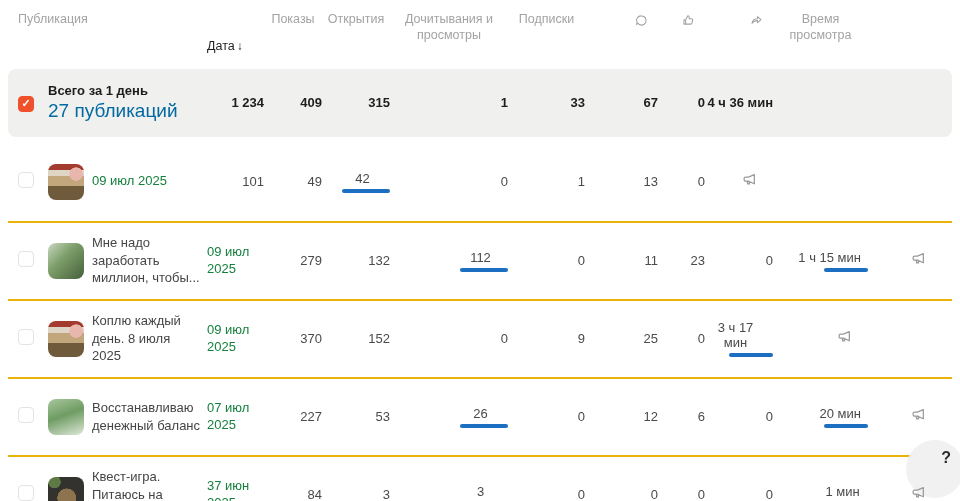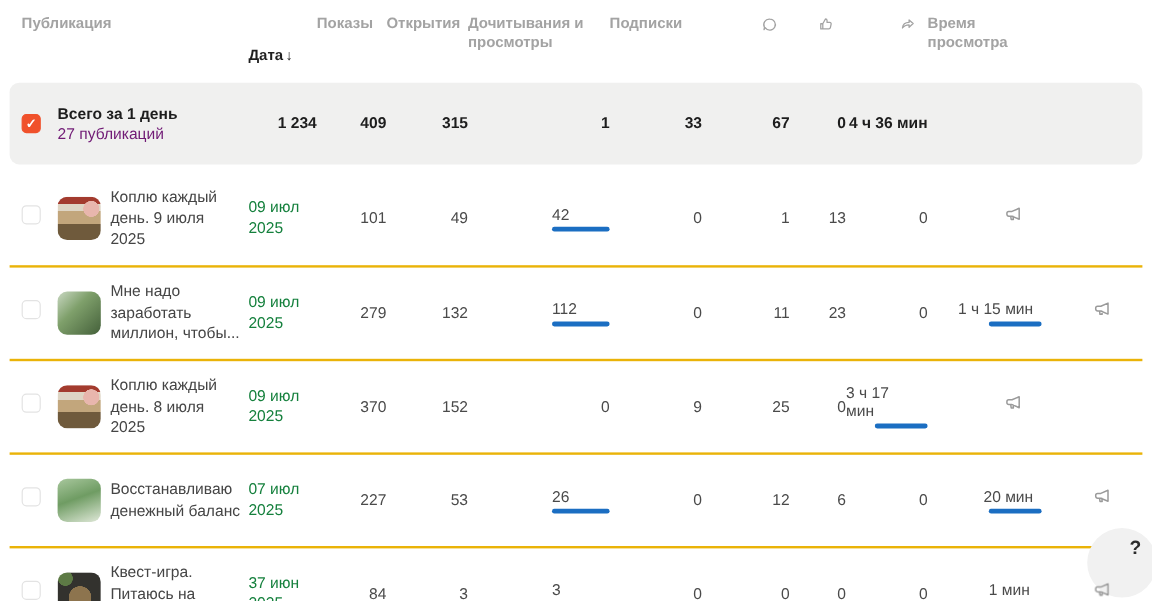--- a/index.html
+++ b/index.html
@@ -9,35 +9,35 @@
   .table { margin:0 8px; }
   .grid {
     display:grid;
     grid-template-columns:30px 44px 115px 57px 58px 68px 118px 77px 73px 47px 68px 95px 1fr;
     align-items:center;
     padding:0 10px;
   }
 
   
   .head { align-items:start; padding-top:12px; padding-bottom:14px; }
-  .hcell { font-size:12.5px; color:#a3a3a3; line-height:1.25;font-weight:bold; }
-  .hcell.right { text-align:left; }
+  .hcell { font-size:12.5px; color:#a3a3a3; line-height:1.25; }
+  .hcell.right { text-align:center; }
   .hcell.icon { text-align:right; padding-right:8px; }
   .hcell.icon svg { width:17px; height:17px; }
   .h-pub { grid-column:1 / span 3; }
   .h-date { color:#1f1f1f;margin-top:27px; }
   .sort-arrow { color:#1f1f1f; font-size:12px; margin-left:2px; }
 
   
   .summary {
     background:#f0f0ef; border-radius:8px; height:68px; margin-bottom:6px;
   }
   .summary .title-wrap { grid-column:2 / span 2; }
   .sum-title { font-size:13px; font-weight:700; color:#1d1d1d; line-height:1.3; }
-  .sum-sub { font-size:13px; color:#701a75; margin-top:0; }
+  .sum-sub { font-size:19px; color:#0369a1; margin-top:0; }
   .summary .num { font-weight:700; color:#1d1d1d; }
 
   
   .checkbox { width:16px; height:16px; border-radius:4px; display:inline-flex;
     align-items:center; justify-content:center; }
   .checkbox.unchecked { background:#fff; border:1px solid #e3e3e3; }
   .checkbox.checked { background:#f0512b; border:1px solid #f0512b;
     color:#fff; font-size:11px; font-weight:700; }
 
   
@@ -50,21 +50,21 @@
   .thumb-garden { background:linear-gradient(135deg,#c9d8c2 0%,#7fa06b 40%,#44603a 100%); }
   .thumb-plants { background:linear-gradient(160deg,#a8c79d 0%,#6f9c63 45%,#dfe8d8 100%); }
   .thumb-food { background:
     radial-gradient(circle at 18% 14%, #5d7a45 0 14%, rgba(0,0,0,0) 15%),
     radial-gradient(circle at 52% 58%, #8d744e 0 33%, #33322e 34% 100%); }
 
   .title { font-size:13px; line-height:1.35; color:#454545; padding-right:6px; cursor:pointer; }
   .date-cell { font-size:13px; line-height:1.3; color:#15803d; }
   .num { font-size:13px; color:#4a4a4a; text-align:right; }
 
-  .barred { display:inline-block; text-align:left; }
+  .barred { display:inline-block; text-align:center; }
   .barred .val { display:block; padding-right:7px; font-size:13px; }
   .bar { display:block; height:4px; border-radius:2px; background:#1b6ec2; margin-top:3px; margin-left:auto; }
   .bar.reads-bar { width:48px; }
   .bar.time-bar { width:44px; }
 
   .mega-cell { text-align:right; padding-right:12px; position:relative; z-index:2; }
   .mega-cell svg { width:20px; height:20px; cursor:pointer; }
 
   
   .help-btn { position:fixed; right:-4px; bottom:3px; width:58px; height:58px;
@@ -119,21 +119,20 @@
     <div class="num">4 ч 36 мин</div>
     <div></div>
   </div>
 
   <div>
   <div class="grid row">
     <div><span class="checkbox unchecked"></span></div>
     <div>
           <span class="thumb thumb-jar"></span>
         </div>
-    <div class="title">Коплю каждый день. 9 июля 2025</div>
     <div class="date-cell">09 июл 2025</div>
     <div class="num">101</div>
     <div class="num">49</div>
     <div class="num"><span class="barred"><span class="val">42</span><span class="bar reads-bar"></span></span></div>
     <div class="num">0</div>
     <div class="num">1</div>
     <div class="num">13</div>
     <div class="num">0</div>
     <div class="mega-cell">
       <svg viewBox="0 0 24 24" fill="none" stroke="#9a9a9a" stroke-width="1.5" stroke-linejoin="round">

